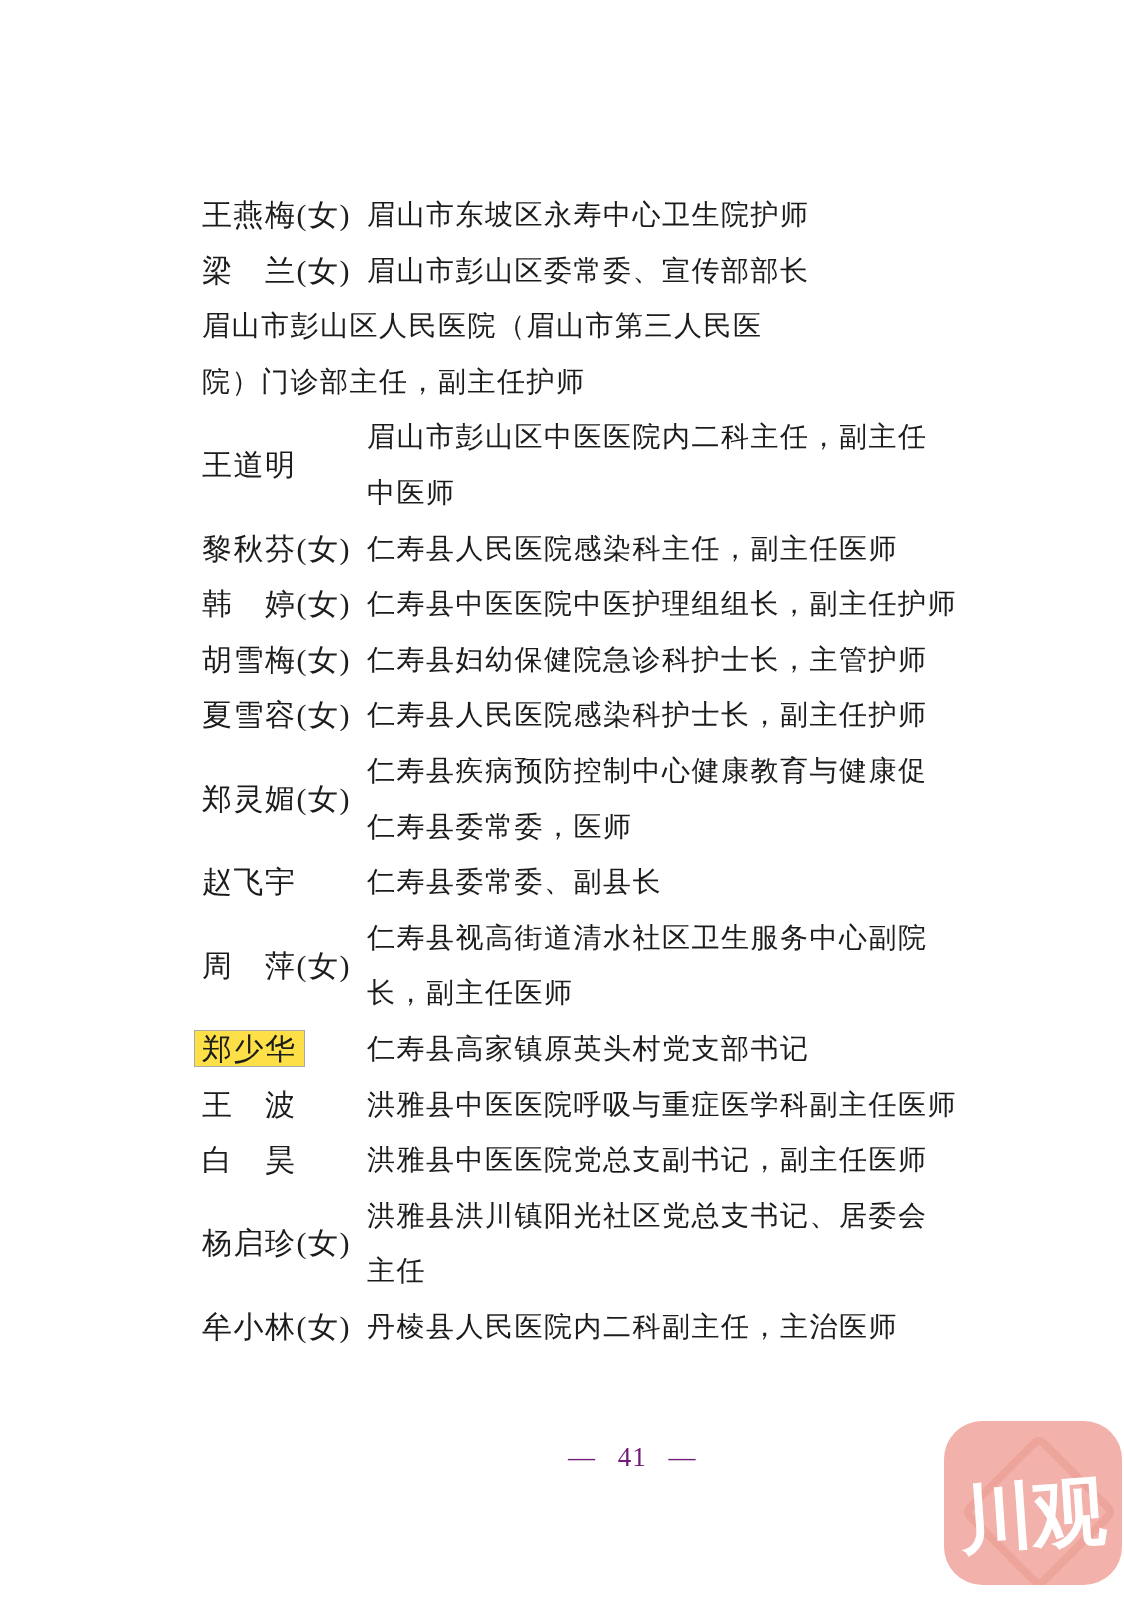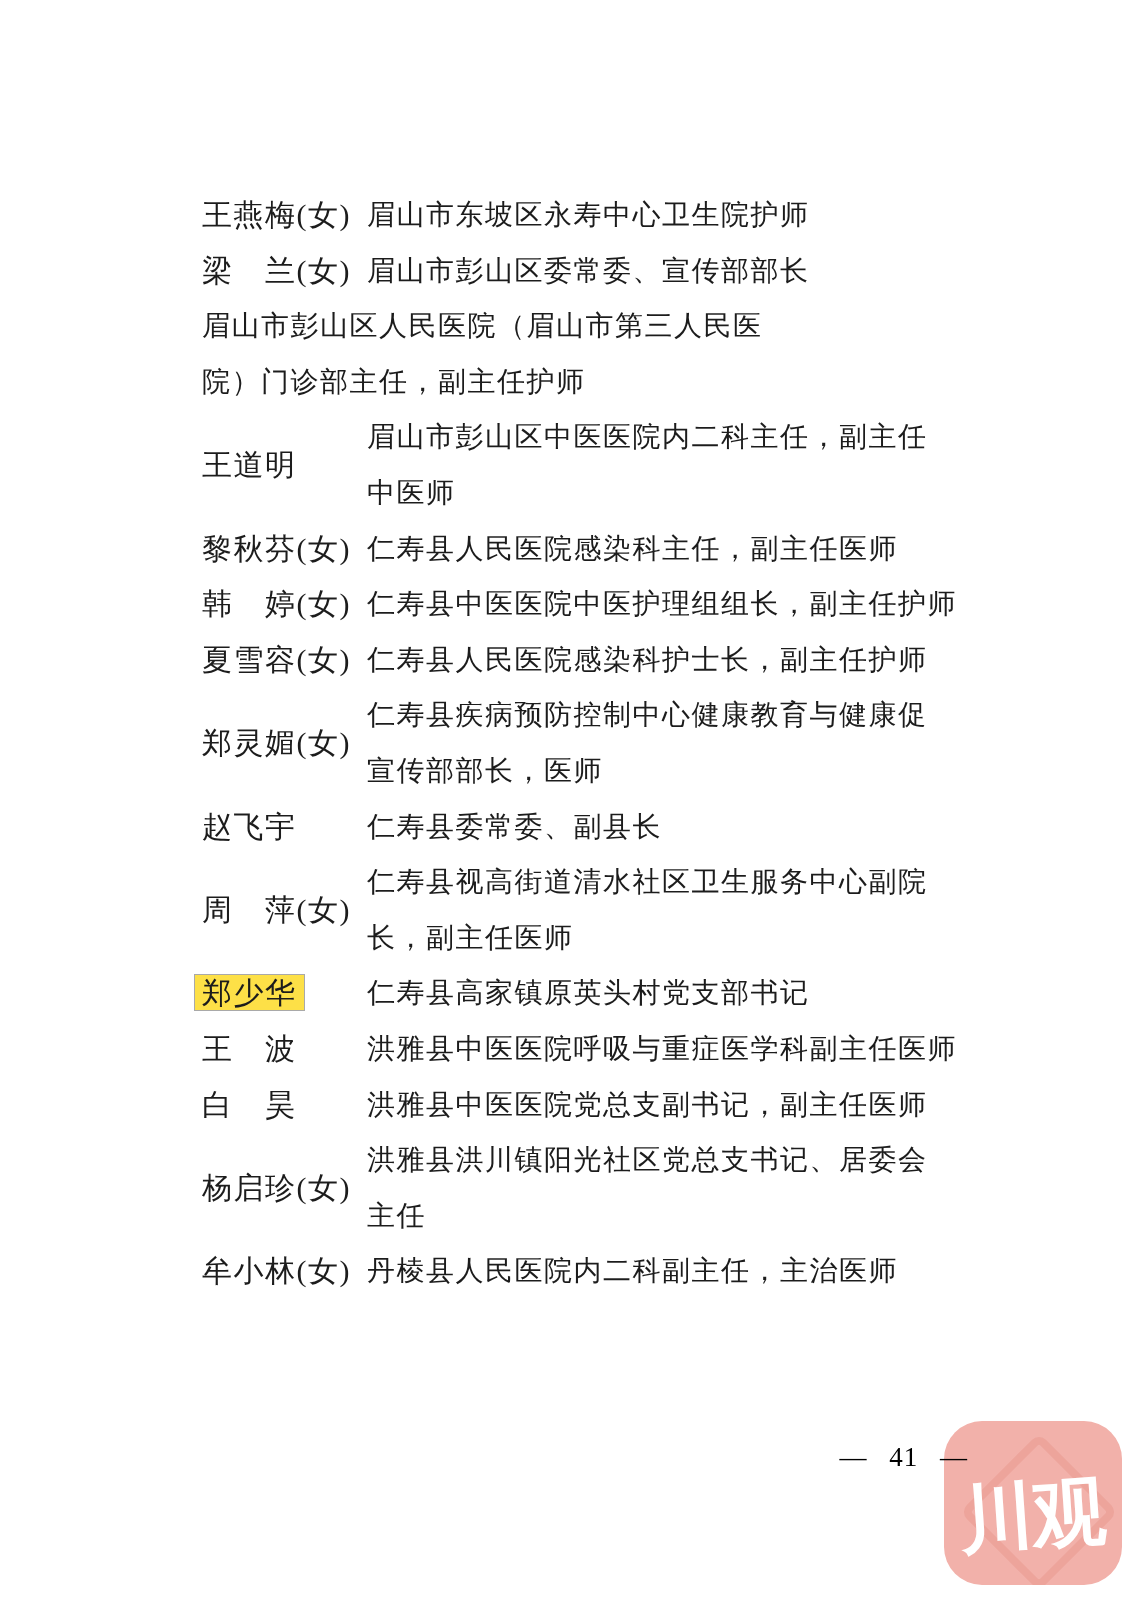--- a/index.html
+++ b/index.html
@@ -34,23 +34,23 @@
     font-size: 28px;
     line-height: 55.6px;
     letter-spacing: 1.5px;
   }
   .desc-line { white-space: pre; }
   .page-number {
     position: absolute;
     top: 1442px;
     left: 568px;
     width: 400px;
-    text-align: right;
+    text-align: left;
     font-size: 27px;
-    color: #000000;
+    color: #701a75;
     word-spacing: 14px;
     letter-spacing: 1px;
     z-index: 3;
   }
   .logo {
     position: absolute;
     left: 944px; top: 1421px;
     width: 178px; height: 164px;
     background: #f2b1aa;
     border-radius: 38px;
@@ -113,30 +113,36 @@
         <div class="desc-line">仁寿县人民医院感染科主任，副主任医师</div>
       </div>
   </div>
     <div class="row">
     <div class="name-cell"><span class="name-text">韩　婷</span><span class="suffix">(女)</span></div>
     <div class="desc-cell">
         <div class="desc-line">仁寿县中医医院中医护理组组长，副主任护师</div>
       </div>
   </div>
     <div class="row">
+    <div class="name-cell"><span class="name-text">胡雪梅</span><span class="suffix">(女)</span></div>
+    <div class="desc-cell">
+        <div class="desc-line">仁寿县妇幼保健院急诊科护士长，主管护师</div>
+      </div>
+  </div>
+    <div class="row">
     <div class="name-cell"><span class="name-text">夏雪容</span><span class="suffix">(女)</span></div>
     <div class="desc-cell">
         <div class="desc-line">仁寿县人民医院感染科护士长，副主任护师</div>
       </div>
   </div>
     <div class="row">
     <div class="name-cell"><span class="name-text">郑灵媚</span><span class="suffix">(女)</span></div>
     <div class="desc-cell">
         <div class="desc-line">仁寿县疾病预防控制中心健康教育与健康促</div>
-        <div class="desc-line">宣传部部长，医师</div>
+        <div class="desc-line">仁寿县委常委，医师</div>
       </div>
   </div>
     <div class="row">
     <div class="name-cell"><span class="name-text">赵飞宇</span><span class="suffix"></span></div>
     <div class="desc-cell">
         <div class="desc-line">仁寿县委常委、副县长</div>
       </div>
   </div>
     <div class="row">
     <div class="name-cell"><span class="name-text">周　萍</span><span class="suffix">(女)</span></div>

